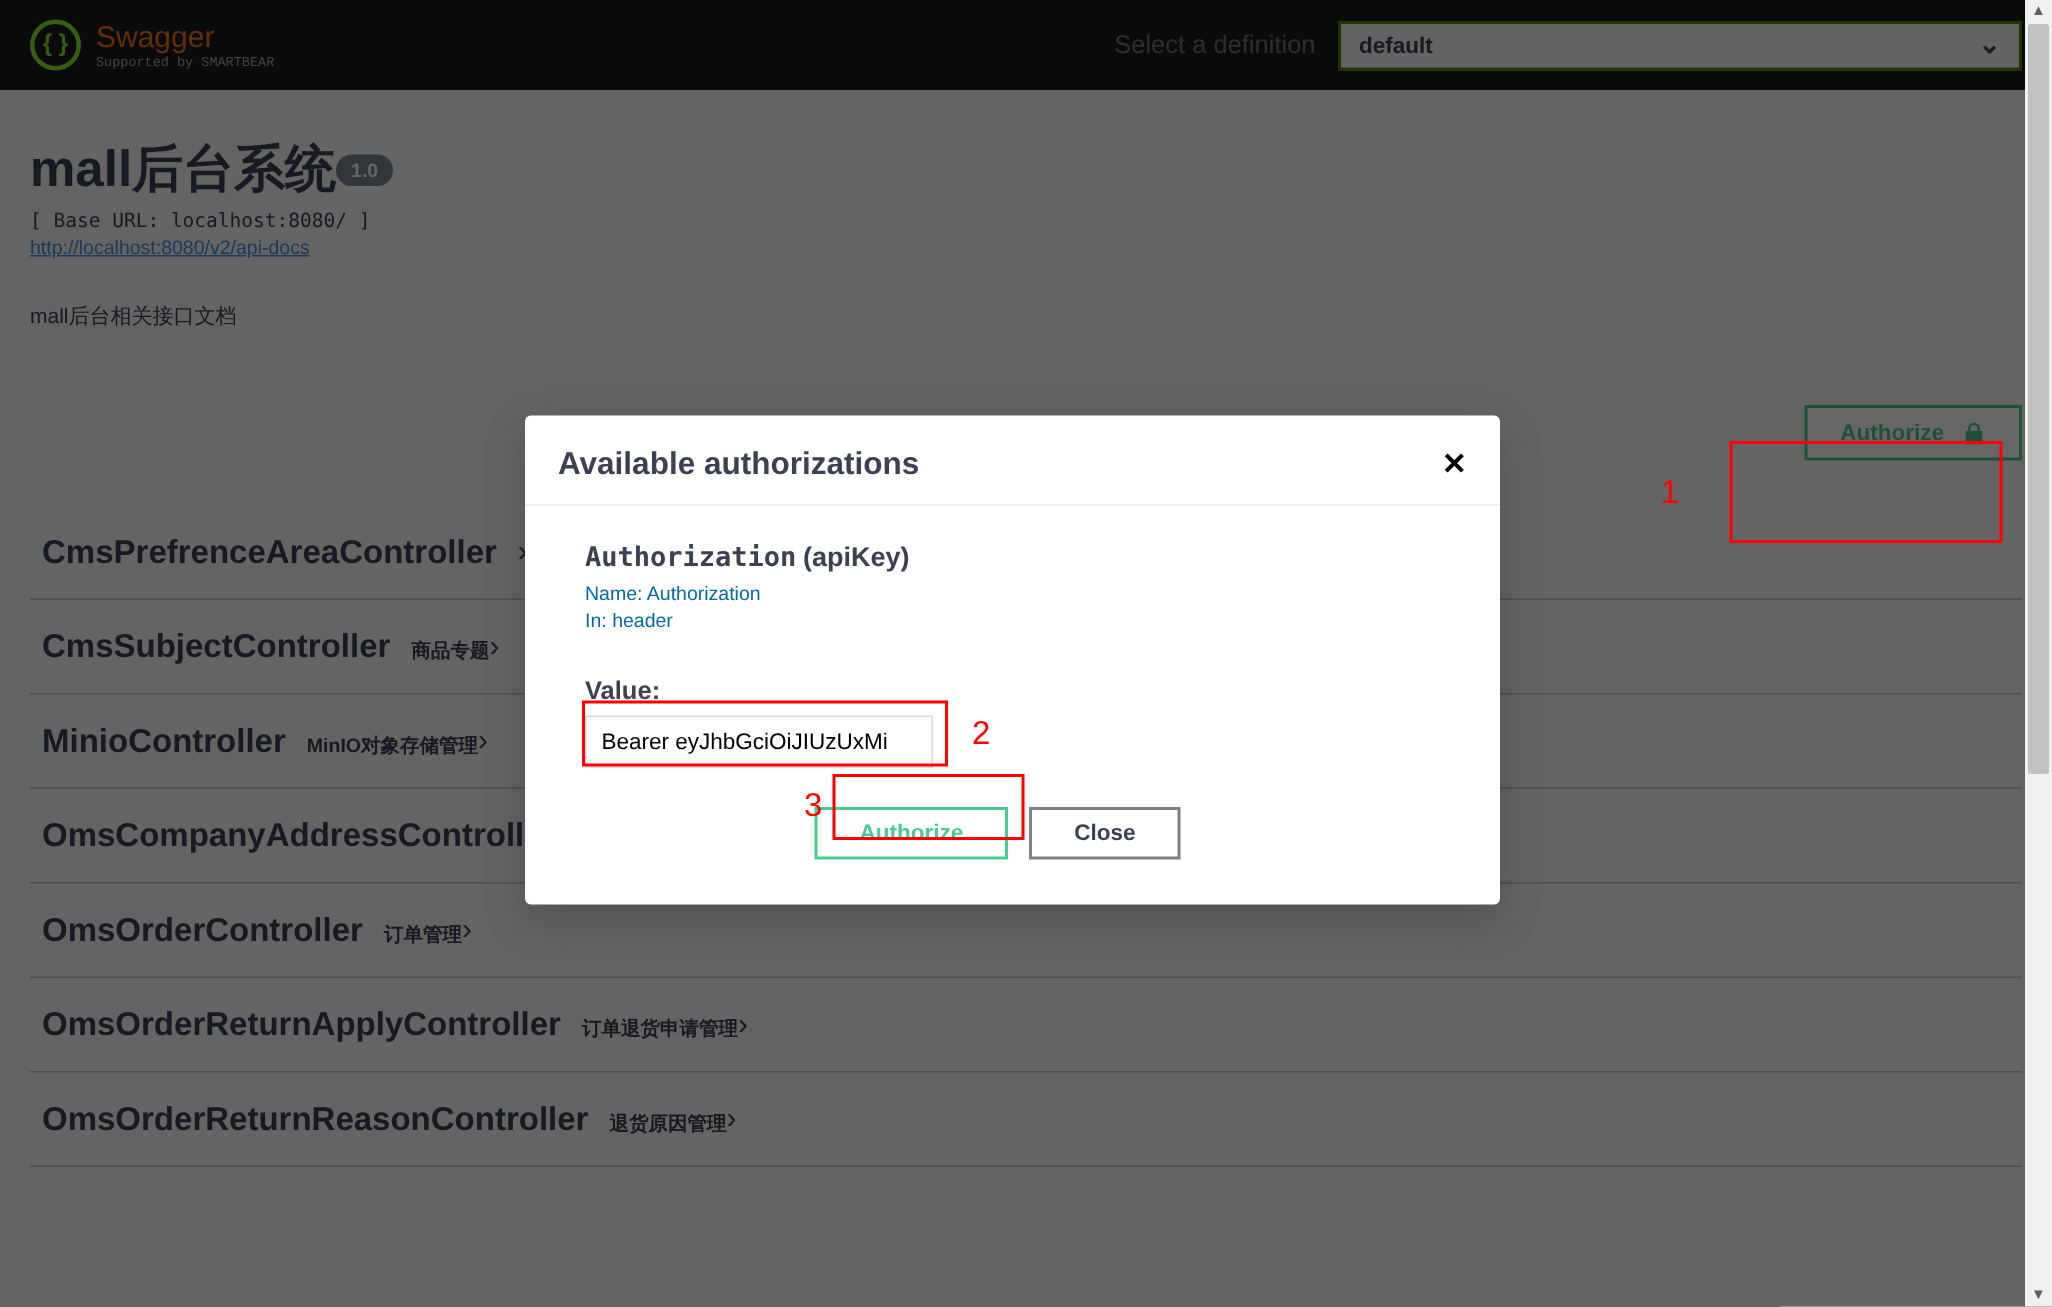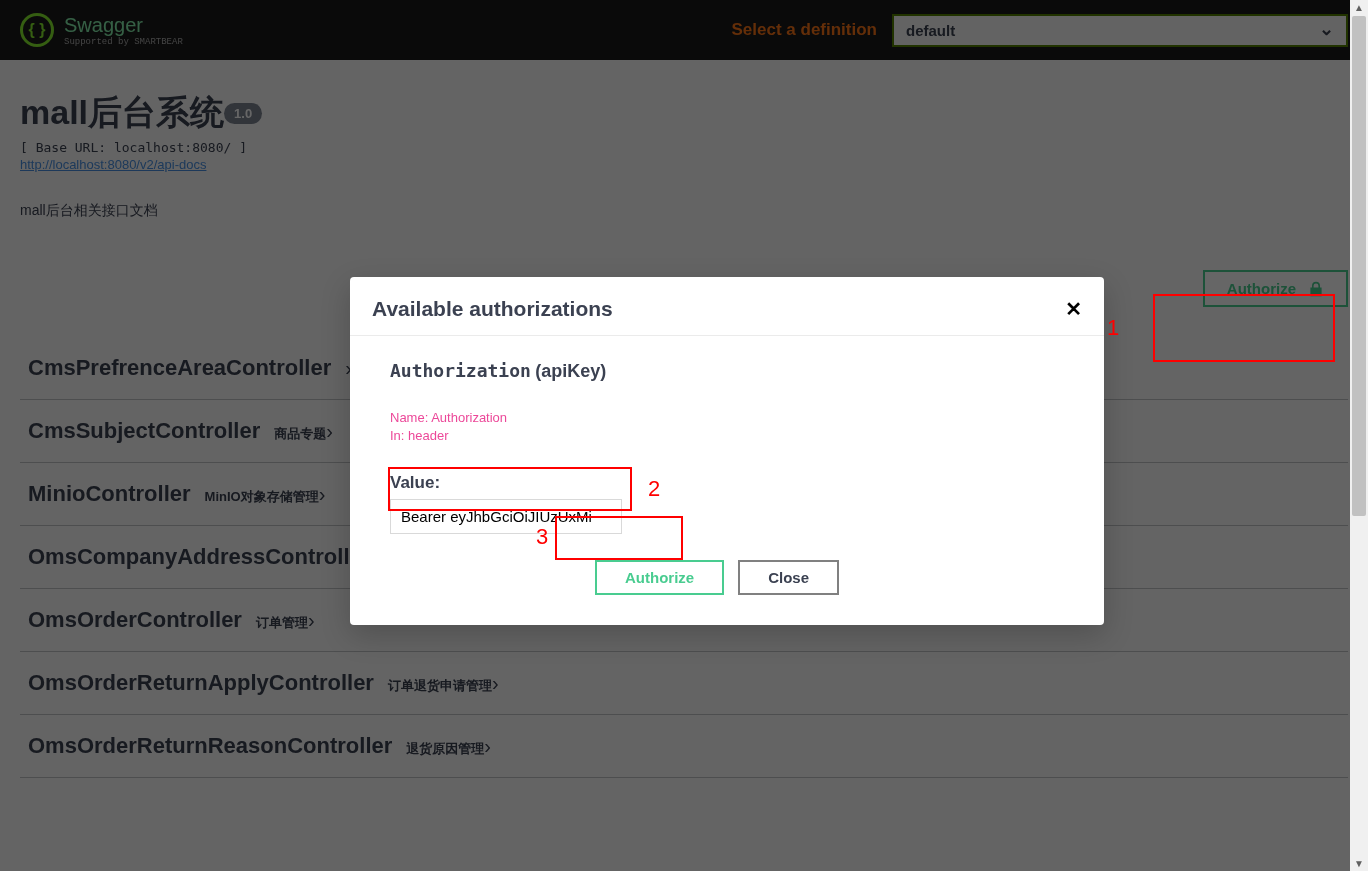--- a/index.html
+++ b/index.html
@@ -31,38 +31,38 @@
   border: 3px solid #85ea2d;
   border-radius: 50%;
   display: flex;
   align-items: center;
   justify-content: center;
   color: #85ea2d;
   font-weight: bold;
   font-size: 16px;
 }
 .logo-text {
-  color: #86efac;
+  color: #f97316;
   font-size: 20px;
 }
 .logo-sub {
   color: #aaa;
   font-size: 9px;
   display: block;
   text-align: center;
   font-family: Liberation Mono, monospace;
 }
 .definition-area {
   display: flex;
   align-items: center;
   gap: 15px;
 }
 .definition-label {
-  color: #f97316;
-  font-weight: 700;
+  color: #737373;
+  font-weight: 400;
   font-size: 17px;
   text-align: right;
 }
 .definition-select {
   background: #f7f7f7;
   border: 2px solid #547f00;
   padding: 6px 12px;
   font-size: 15px;
   width: 456px;
   font-weight: 600;
@@ -169,21 +169,21 @@
   width: 1350px;
   height: 871px;
   background: rgba(0,0,0,0.6);
   z-index: 10;
   pointer-events: none;
 }
 .modal {
   position: absolute;
   top: 277px;
   left: 350px;
-  width: 754px;
+  width: 650px;
   background: #fff;
   border-radius: 4px;
   z-index: 20;
   box-shadow: 0 10px 30px rgba(0,0,0,.2);
 }
 .modal-header {
   display: flex;
   justify-content: space-between;
   align-items: center;
   padding: 20px 22px 14px 22px;
@@ -207,22 +207,22 @@
   font-family: monospace;
   font-size: 18px;
   font-weight: 700;
 }
 .auth-type {
   font-size: 18px;
   font-weight: 700;
 }
 .auth-meta {
   font-size: 13px;
-  margin-top: 28px;
-  color: #ec4899;
+  margin-top: 6px;
+  color: #0369a1;
 }
 .auth-meta-row { margin-bottom: 3px; }
 .value-label {
   font-size: 17px;
   font-weight: 700;
   margin-top: 30px;
   display: block;
 }
 .value-input {
   border: 1px solid #d9d9d9;

